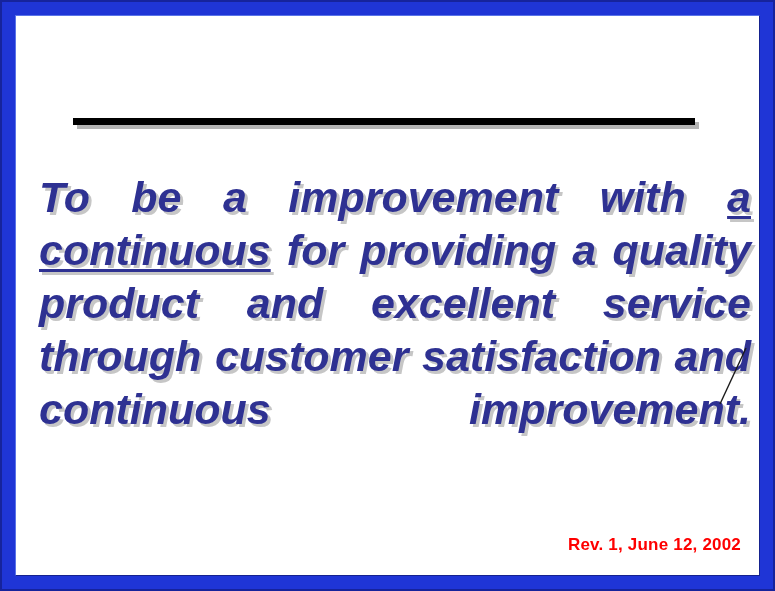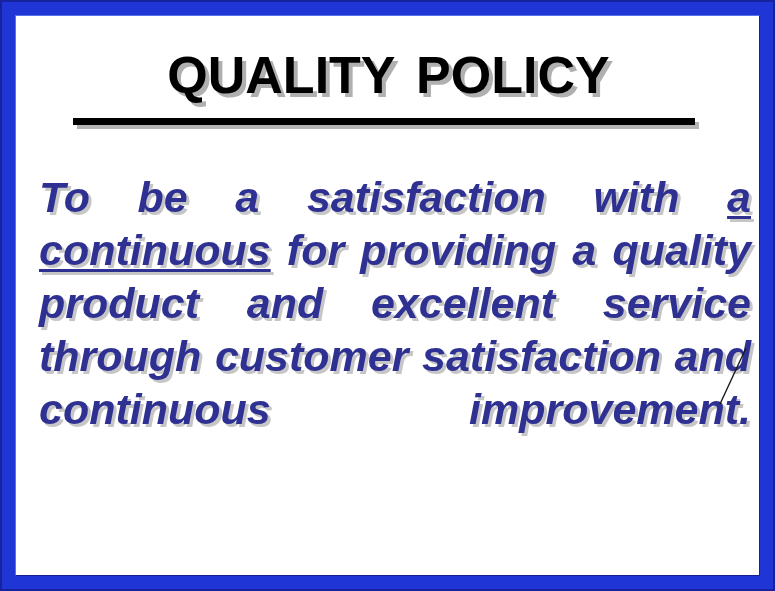--- a/index.html
+++ b/index.html
@@ -137,29 +137,27 @@
 </style>
 </head>
 <body>
 
 <div id="slide">
 
   <div id="frame-outer-line"></div>
 
   <div id="canvas">
 
-    <div id="title-block">
-      <span id="title-text">Quality Policy</span>
-    </div>
 
     <div id="title-rule"></div>
 
     <div id="body-block">
-      <p id="body-text"><span>To be a satisfaction with </span><span class="u">a</span> <span class="u">continuous</span><span> for providing a quality product and excellent service through customer satisfaction and continuous improvement.</span></p>
+      <p id="body-text"><span>To be a improvement with </span><span class="u">a</span> <span class="u">continuous</span><span> for providing a quality product and excellent service through customer satisfaction and continuous improvement.</span></p>
     </div>
 
     <svg id="stray-line" viewBox="0 0 40 62" preserveAspectRatio="none">
       <line x1="4" y1="58" x2="30" y2="2" stroke="#1a1a1a" stroke-width="1.4"></line>
     </svg>
 
+    <div id="revision-note">Rev. 1, June 12, 2002</div>
 
   </div>
 </div>
 
 </body></html>

